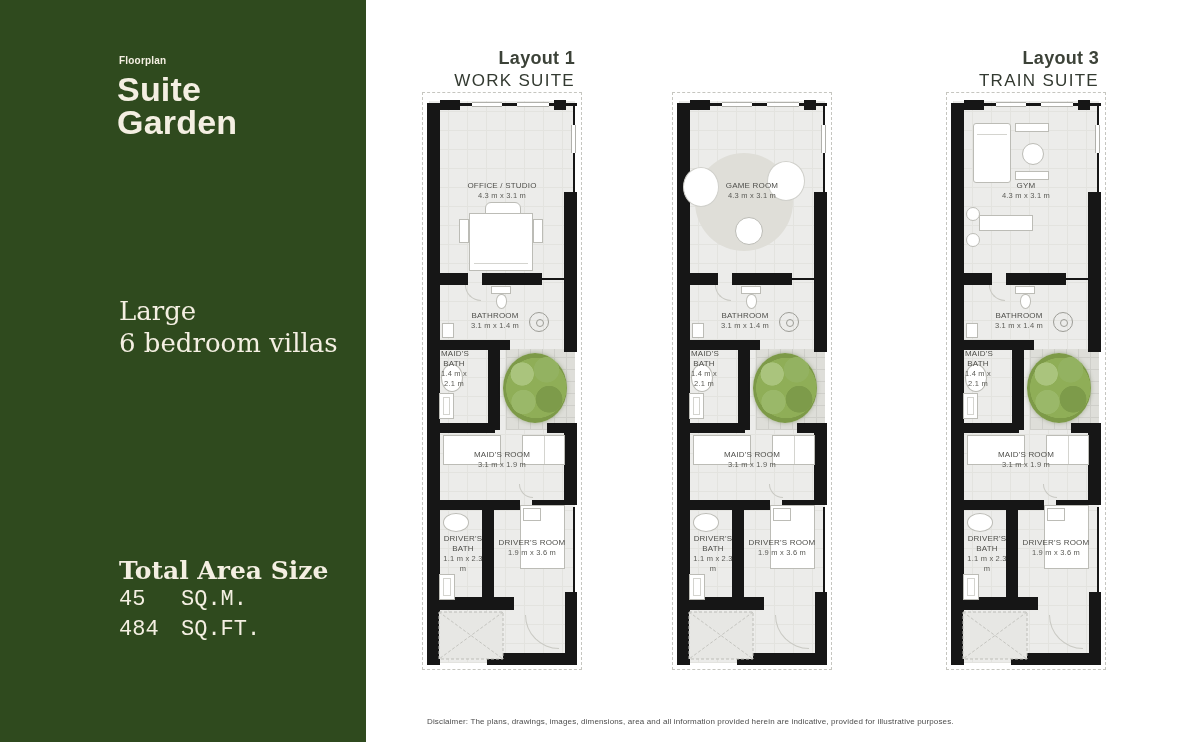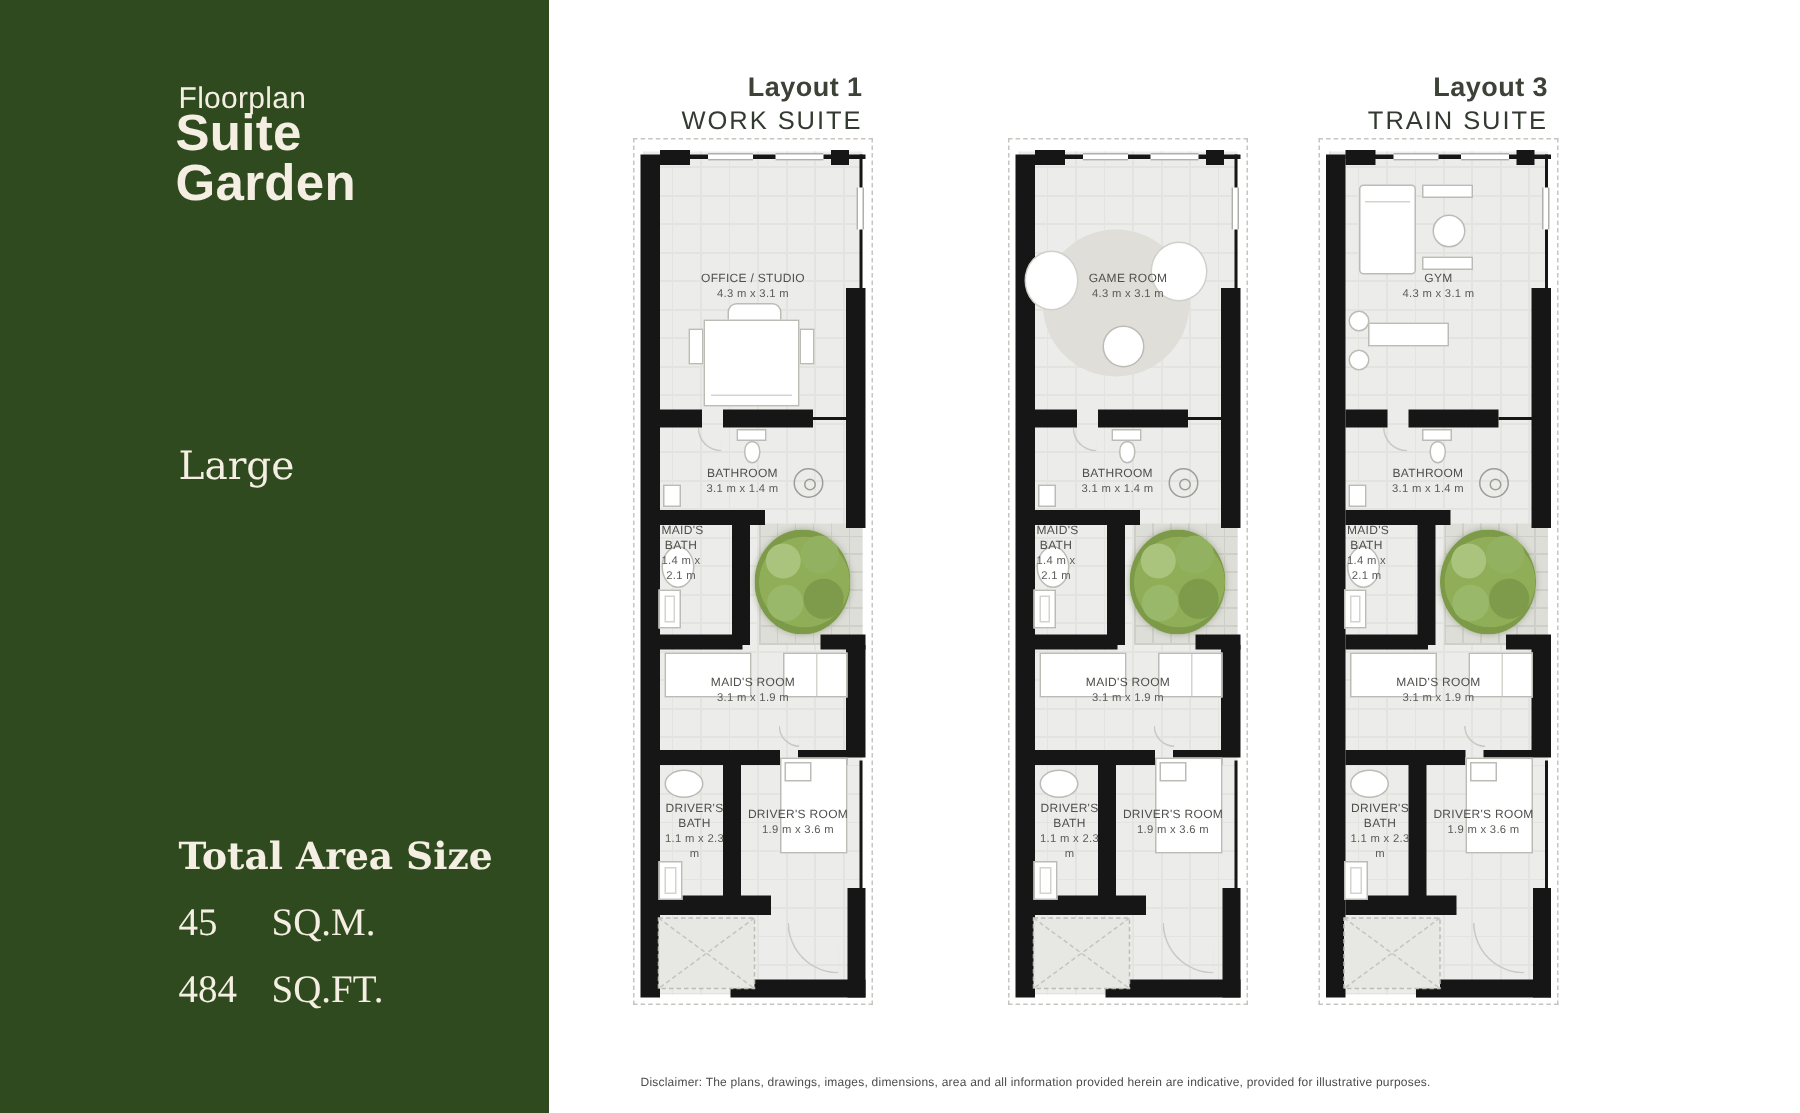--- a/index.html
+++ b/index.html
@@ -3,29 +3,29 @@
 <meta charset="utf-8">
 <style>
   * { box-sizing: border-box; margin: 0; padding: 0; }
   html,body { width:1200px; height:742px; background:#fff; overflow:hidden;
               font-family:"Liberation Sans", sans-serif; }
   .stage { position:relative; width:1200px; height:742px; background:#fff; }
 
   
   .sidebar { position:absolute; left:0; top:0; width:366px; height:742px; background:#2f4a1e; }
   .sb-eyebrow { position:absolute; left:119px; top:55px; color:#f4efe2;
-                font-size:20px; font-weight:normal; letter-spacing:.2px; }
+                font-size:10px; font-weight:bold; letter-spacing:.2px; }
   .sb-title { position:absolute; left:117px; top:73px; color:#f4efe2;
               font-size:34px; line-height:33px; font-weight:bold; letter-spacing:.2px; }
   .sb-desc { position:absolute; left:119px; top:295px; color:#f4efe2;
              font-family:"DejaVu Serif", serif; font-size:26px; line-height:32px; }
   .sb-area { position:absolute; left:119px; top:556px; color:#f4efe2; }
   .sb-area-heading { font-family:"DejaVu Serif", serif; font-size:25px; font-weight:bold; }
   .sb-area-row { display:grid; grid-template-columns:62px auto;
-                 font-family:Liberation Serif, serif; font-size:26px; line-height:30px; margin-top:15px; }
+                 font-family:Liberation Mono, monospace; font-size:22px; line-height:30px; margin-top:0; }
 
   
   .unit { position:absolute; top:0; width:150px; height:700px; }
   .plan-header { position:absolute; top:48px; right:2px; text-align:right; }
   .layout-label { font-size:18px; font-weight:bold; color:#3c4238; letter-spacing:.3px; }
   .suite-name { font-size:17px; font-weight:500; color:#333a31; letter-spacing:1.3px; margin-top:2px; }
 
   .plan { position:absolute; left:0; top:97px; width:150px; height:568px; }
   .dash-outline { position:absolute; left:-5px; top:-5px; right:-5px; bottom:-5px;
                   border:1px dashed #c6c6c0; }
@@ -147,20 +147,21 @@
 <div class="stage">
 
   <div class="sidebar">
     <div class="sb-eyebrow">Floorplan</div>
     <div class="sb-title">
       <div>Suite</div>
       <div>Garden</div>
     </div>
     <div class="sb-desc">
       <div>Large</div>
+      <div>6 bedroom villas</div>
     </div>
     <div class="sb-area">
       <div class="sb-area-heading">Total Area Size</div>
       <div class="sb-area-row">
         <span>45</span>
         <span>SQ.M.</span>
       </div>
       <div class="sb-area-row">
         <span>484</span>
         <span>SQ.FT.</span>
@@ -344,21 +345,21 @@
         <span class="nm">DRIVER'S BATH</span>
         <span class="dims">1.1 m x 2.3 m</span>
       </div>
       <div class="rlabel lb-drivroom">
         <span class="nm">DRIVER'S ROOM</span>
         <span class="dims">1.9 m x 3.6 m</span>
       </div>
     </div>
   </div>
 
-  <div class="unit" style="left: 884px;">
+  <div class="unit" style="left: 951px;">
     <div class="plan-header">
       <div class="layout-label">Layout 3</div>
       <div class="suite-name">TRAIN SUITE</div>
     </div>
     <div class="plan" data-variant="gym">
       <div class="dash-outline"></div>
       <div class="floor"></div>
       <div class="terrace"></div>
 
       <div class="wall w-left"></div>

